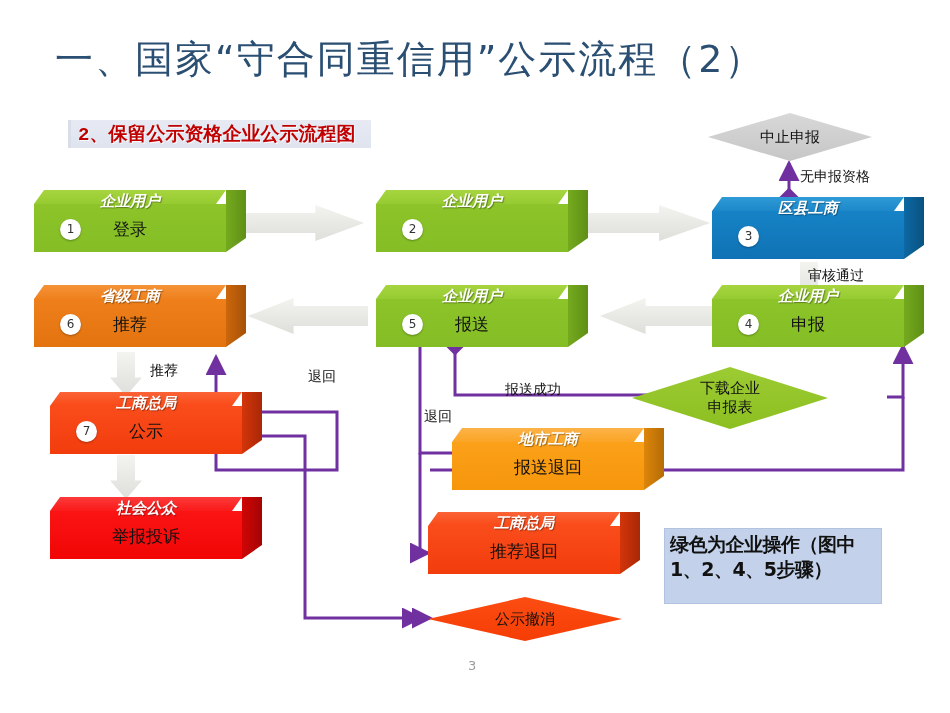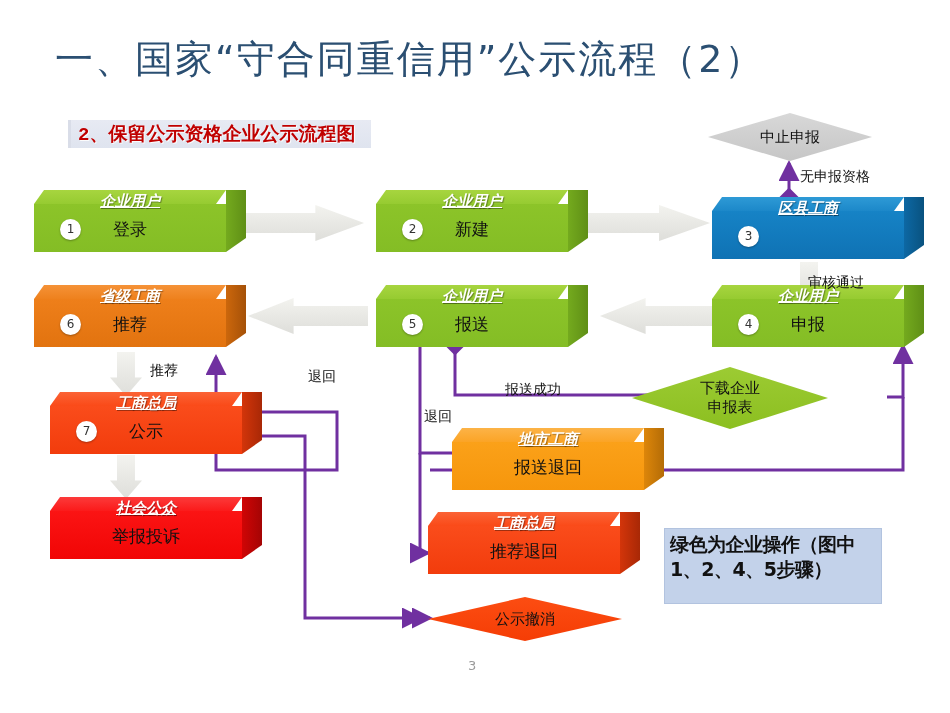--- a/index.html
+++ b/index.html
@@ -88,21 +88,20 @@
     left: 0; top: 0px;
     width: 192px;
     text-align: center;
     font-size: 15px;
     font-weight: bold;
     font-style: italic;
     color: #ffffff;
     line-height: 22px;
     text-shadow: 1px 1px 1px rgba(0,0,0,0.35);
     pointer-events: none;
-    text-decoration: underline;
   }
   .box3d .lbl {
     position: absolute;
     left: 0; top: 24px;
     width: 192px;
     text-align: center;
     font-size: 17px;
     color: #111111;
     line-height: 30px;
     pointer-events: none;
@@ -328,21 +327,20 @@
     <div class="num">1</div>
     <div class="lbl">登录</div>
   </div>
 
   <div class="box3d g" style="left:376px; top:190px;">
     <div class="top"></div>
     <div class="side"></div>
     <div class="face"></div>
     <div class="hdr">企业用户</div>
     <div class="num">2</div>
-    <div class="lbl">新建</div>
   </div>
 
   <div class="box3d b" style="left:712px; top:197px;border-radius:15px;">
     <div class="top"></div>
     <div class="side"></div>
     <div class="face"></div>
     <div class="hdr">区县工商</div>
     <div class="num">3</div>
   </div>
 
@@ -400,21 +398,21 @@
 
   <div class="box3d v" style="left:428px; top:512px;">
     <div class="top"></div>
     <div class="side"></div>
     <div class="face"></div>
     <div class="hdr">工商总局</div>
     <div class="lbl">推荐退回</div>
   </div>
 
   <div class="lab" style="left:800px; top:168px;">无申报资格</div>
-  <div class="lab" style="left:808px; top:274px;font-family:Liberation Serif, serif;">审核通过</div>
+  <div class="lab" style="left:808px; top:267px;font-family:Liberation Serif, serif;">审核通过</div>
   <div class="lab" style="left:150px; top:362px;">推荐</div>
   <div class="lab" style="left:505px; top:381px;">报送成功</div>
   <div class="lab" style="left:308px; top:368px;">退回</div>
   <div class="lab" style="left:424px; top:408px;">退回</div>
 
   <div class="legend"></div>
   <div class="legend-text">绿色为企业操作（图中1、2、4、5步骤）</div>
 
   <div class="pagenum">3</div>
 

